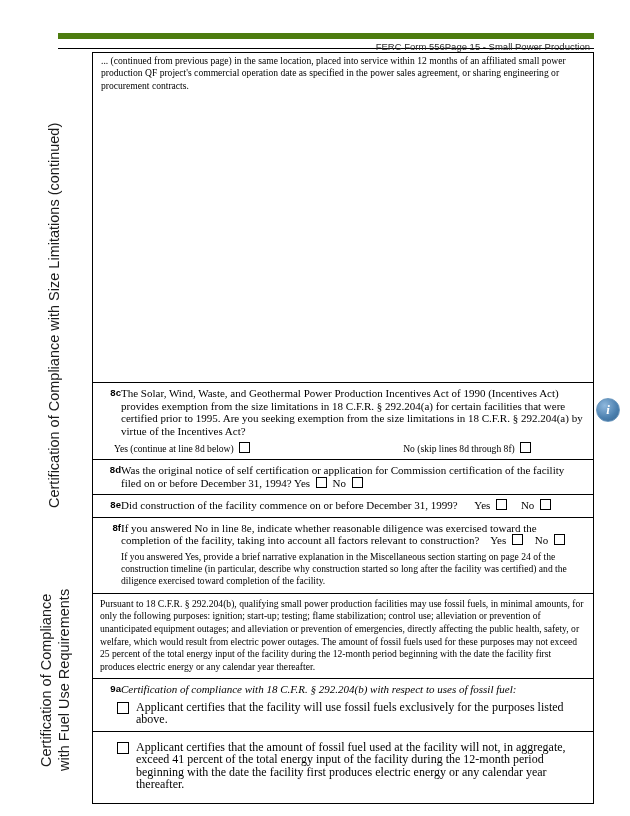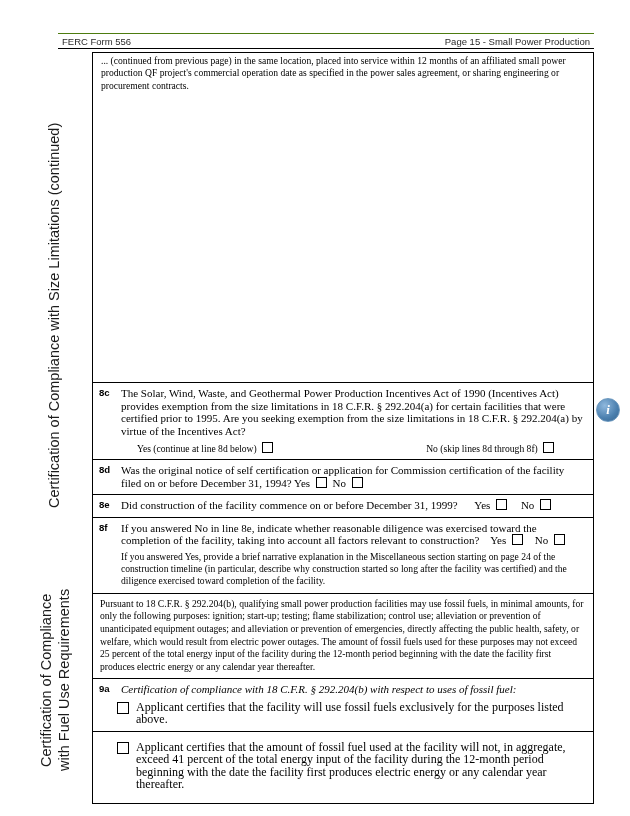--- a/index.html
+++ b/index.html
@@ -23,26 +23,26 @@
     height: 816px;
   }
 
   
   .header {
     position: absolute;
     left: 58px;
     top: 33px;
     width: 536px;
     height: 16px;
-    border-top: 1px solid #4d7c0f;
+    border-top: 6px solid #4d7c0f;
     border-bottom: 1px solid #000;
     font-size: 9.5px;
     line-height: 15px;
     display: flex;
-    justify-content: space-between;
+    justify-content: flex-end;
     padding: 0 4px;
     box-sizing: border-box;
     font-family: "Liberation Sans", sans-serif;
     color: #2b2b2b;
   }
 
   
   .side-label {
     position: absolute;
     writing-mode: vertical-rl;
@@ -124,20 +124,21 @@
   .qrow {
     display: flex;
     align-items: flex-start;
   }
   .qnum {
     flex: 0 0 22px;
     font-family: "Liberation Sans", sans-serif;
     font-weight: bold;
     font-size: 9.6px;
     padding-top: 0px;
+    text-align: right;
   }
   .qtext {
     flex: 1 1 auto;
     font-size: 11px;
     line-height: 12.5px;
   }
 
   .checkbox {
     display: inline-block;
     width: 9px;
@@ -154,21 +155,21 @@
     border: 1px solid #000;
     background: #fff;
     vertical-align: -1px;
   }
 
   .opt-line {
     margin-top: 5px;
     display: flex;
     font-size: 9.6px;
   }
-  .opt-a { margin-left: 38px; }
+  .opt-a { margin-left: 15px; }
   .opt-b { margin-left: 150px; }
 
   .indent-para {
     margin-top: 4px;
     margin-left: 22px;
     font-size: 9.6px;
     line-height: 12.4px;
   }
 
   .narrow-para {

